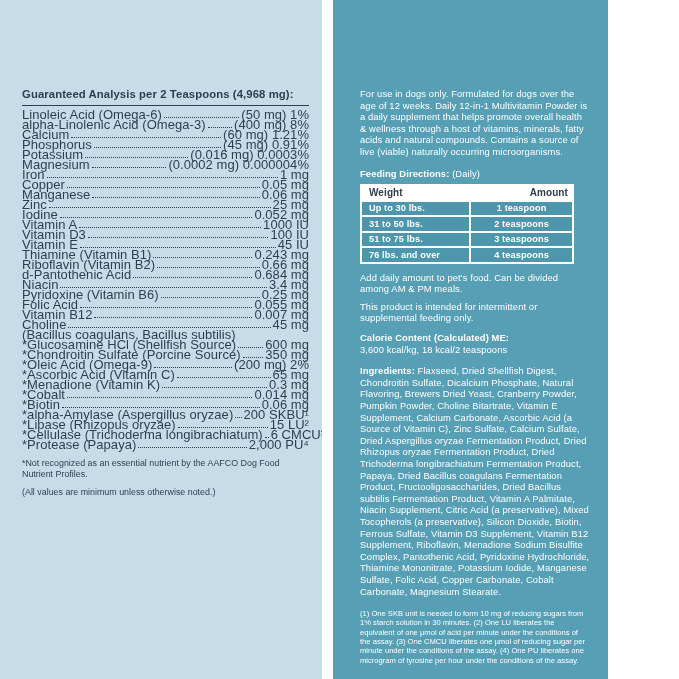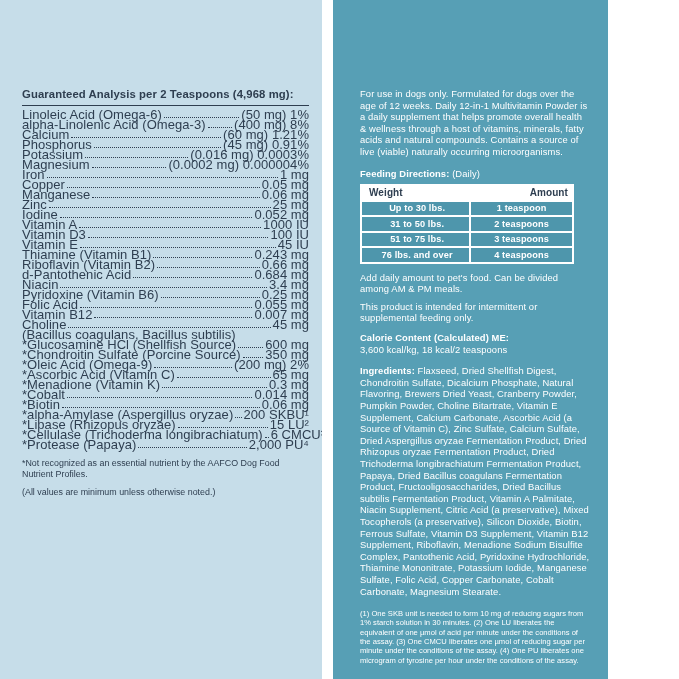--- a/index.html
+++ b/index.html
@@ -61,21 +61,21 @@
     font-size:10px;font-weight:bold;
     text-align:left;padding:1.5px 4px 1.5px 7px;line-height:10.5px;
   }
   .feed-table th.col-amount{text-align:right;padding-left:4px;}
   .feed-table td{
     background:#4e96ac;color:#ffffff;
     font-size:9.2px;font-weight:bold;
     padding:1.5px 4px 1.5px 7px;line-height:10.5px;
   }
   .feed-table td.col-amount{text-align:center;padding-left:4px;}
-  .col-weight{width:106px;text-align:center;}
+  .col-weight{width:106px;}
   .col-amount{width:100px;}
   .rp-add-daily{margin-bottom:6px !important;}
   .rp-intermittent{margin-bottom:8px !important;}
   .rp-calorie-heading{font-weight:bold;}
   .rp-calorie-value{margin-bottom:10px !important;}
   .rp-ingredients{margin-bottom:12px !important;}
   .rp-ingredients strong{font-weight:bold;}
   .rp-footnotes{font-size:7.6px;line-height:9.3px;letter-spacing:0;}
 </style>
 </head>

